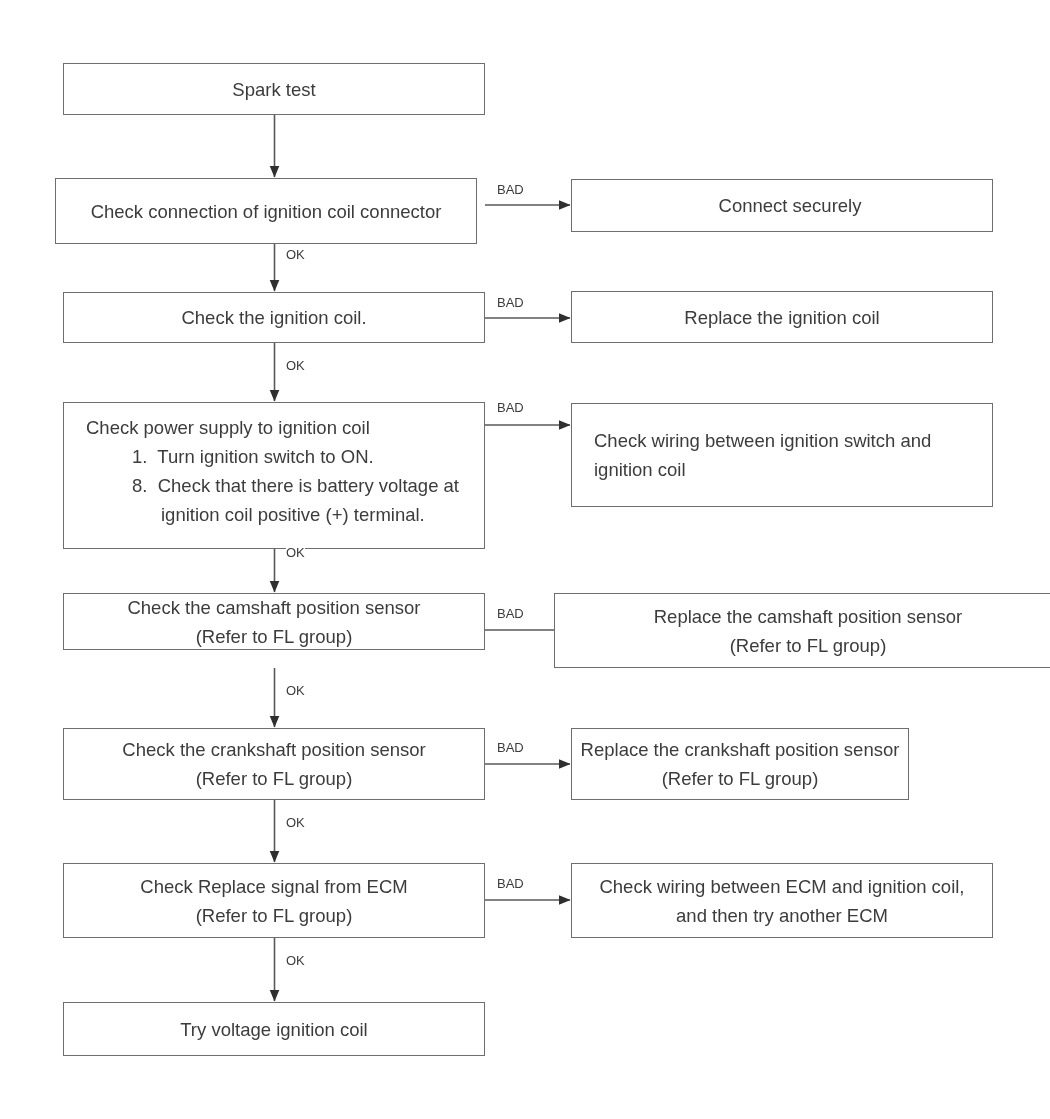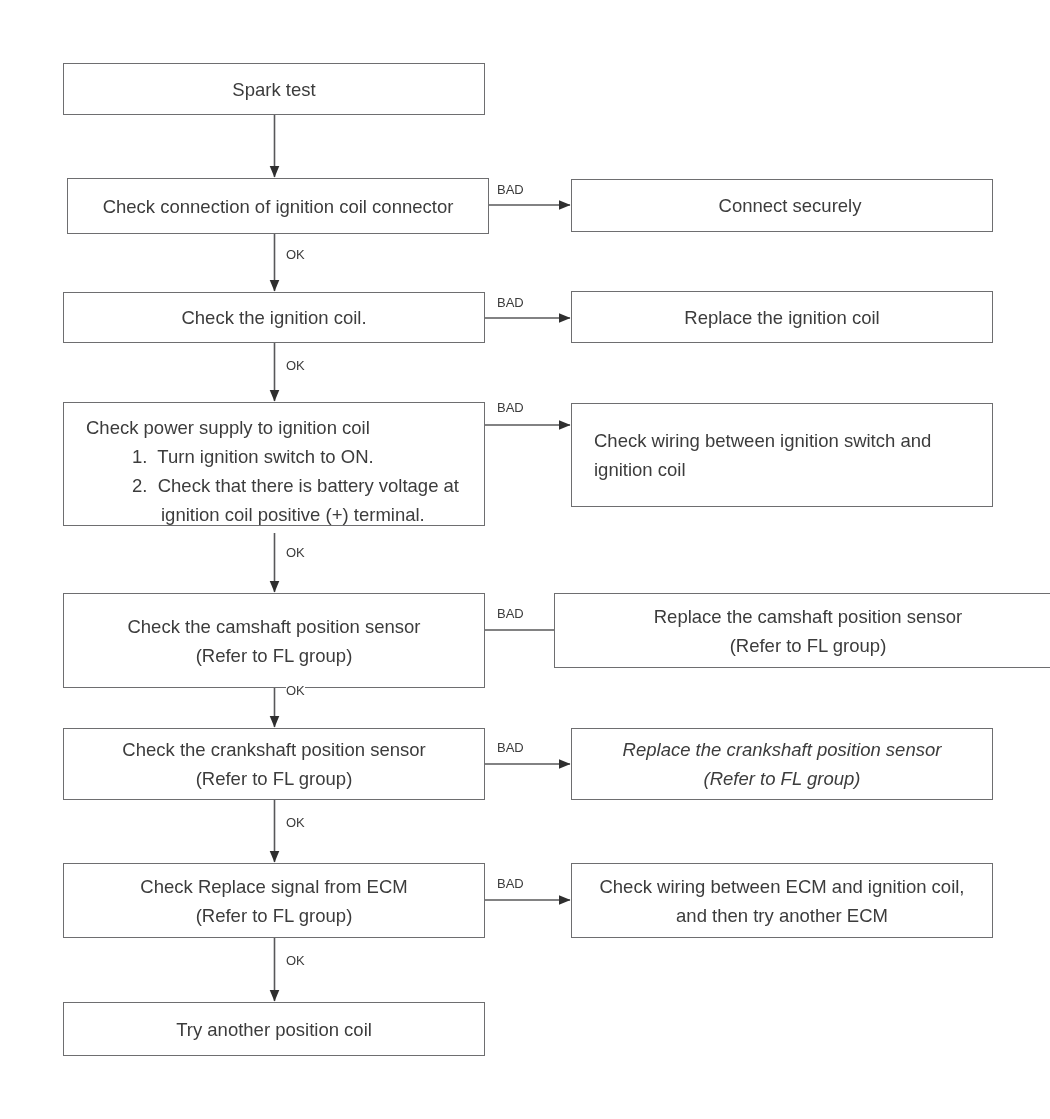--- a/index.html
+++ b/index.html
@@ -22,39 +22,39 @@
     justify-content: center;
     text-align: center;
     font-size: 18.5px;
     line-height: 29px;
     color: #3c3c3c;
   }
   .box .ln { display: block; white-space: pre-wrap; }
 
   
   .n1 { left: 63px;  top: 63px;   width: 422px; height: 52px; text-align: center; }
-  .n2 { left: 67px;  top: 178px;  width: 422px; height: 56px; }
+  .n2 { left: 55px;  top: 178px;  width: 422px; height: 66px; }
   .n3 { left: 63px;  top: 292px;  width: 422px; height: 51px; }
-  .n4 { left: 63px;  top: 402px;  width: 422px; height: 124px;
+  .n4 { left: 63px;  top: 402px;  width: 422px; height: 147px;
         justify-content: flex-start; text-align: left;
         padding: 10px 2px 0 22px; }
   .n4 .ln-indent1 { padding-left: 46px; }
   .n4 .ln-indent2 { padding-left: 75px; }
-  .n5 { left: 63px;  top: 593px;  width: 422px; height: 95px; }
+  .n5 { left: 63px;  top: 593px;  width: 422px; height: 57px; }
   .n6 { left: 63px;  top: 728px;  width: 422px; height: 72px; }
   .n7 { left: 63px;  top: 863px;  width: 422px; height: 75px; }
   .n8 { left: 63px;  top: 1002px; width: 422px; height: 54px; }
 
   
   .m2 { left: 571px; top: 179px;  width: 422px; height: 53px; padding-left: 16px; }
   .m3 { left: 571px; top: 291px;  width: 422px; height: 52px; }
   .m4 { left: 571px; top: 403px;  width: 422px; height: 104px;
         text-align: left; padding: 0 12px 0 22px; }
   .m5 { left: 554px; top: 593px;  width: 508px; height: 75px; }
-  .m6 { left: 571px; top: 728px;  width: 422px; height: 72px; font-style: italic; }
+  .m6 { left: 571px; top: 728px;  width: 338px; height: 72px; }
   .m7 { left: 571px; top: 863px;  width: 422px; height: 75px; padding: 0 4px; }
 
   .edge-label {
     position: absolute;
     font-size: 13px;
     color: #3c3c3c;
     background: #ffffff;
     line-height: 20px;
   }
   .lbl-ok  { left: 286px; }
@@ -110,41 +110,41 @@
     <span class="ln">Check connection of ignition coil connector</span>
   </div>
 
   <div class="box n3">
     <span class="ln">Check the ignition coil.</span>
   </div>
 
   <div class="box n4">
     <span class="ln">Check power supply to ignition coil</span>
     <span class="ln ln-indent1">1.  Turn ignition switch to ON.</span>
-    <span class="ln ln-indent1">2.  Check that there is battery voltage at</span>
+    <span class="ln ln-indent1">8.  Check that there is battery voltage at</span>
     <span class="ln ln-indent2">ignition coil positive (+) terminal.</span>
   </div>
 
   <div class="box n5">
     <span class="ln">Check the camshaft position sensor</span>
     <span class="ln">(Refer to FL group)</span>
   </div>
 
   <div class="box n6">
     <span class="ln">Check the crankshaft position sensor</span>
     <span class="ln">(Refer to FL group)</span>
   </div>
 
   <div class="box n7">
     <span class="ln">Check Replace signal from ECM</span>
     <span class="ln">(Refer to FL group)</span>
   </div>
 
   <div class="box n8">
-    <span class="ln">Try another position coil</span>
+    <span class="ln">Try voltage ignition coil</span>
   </div>
 
   <div class="box m2">
     <span class="ln">Connect securely</span>
   </div>
 
   <div class="box m3">
     <span class="ln">Replace the ignition coil</span>
   </div>
 

